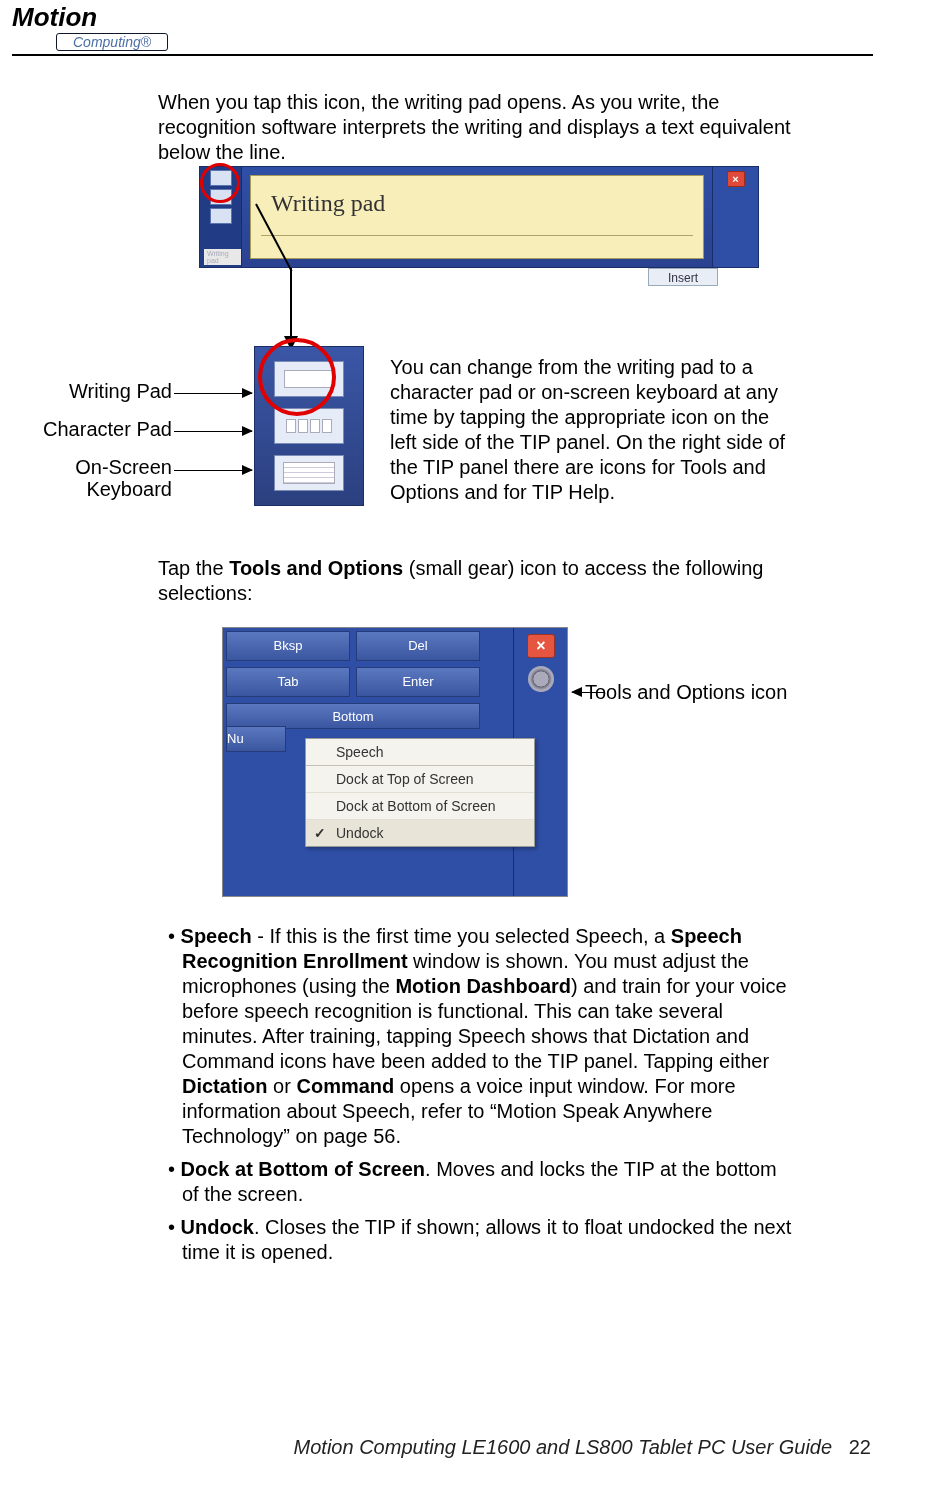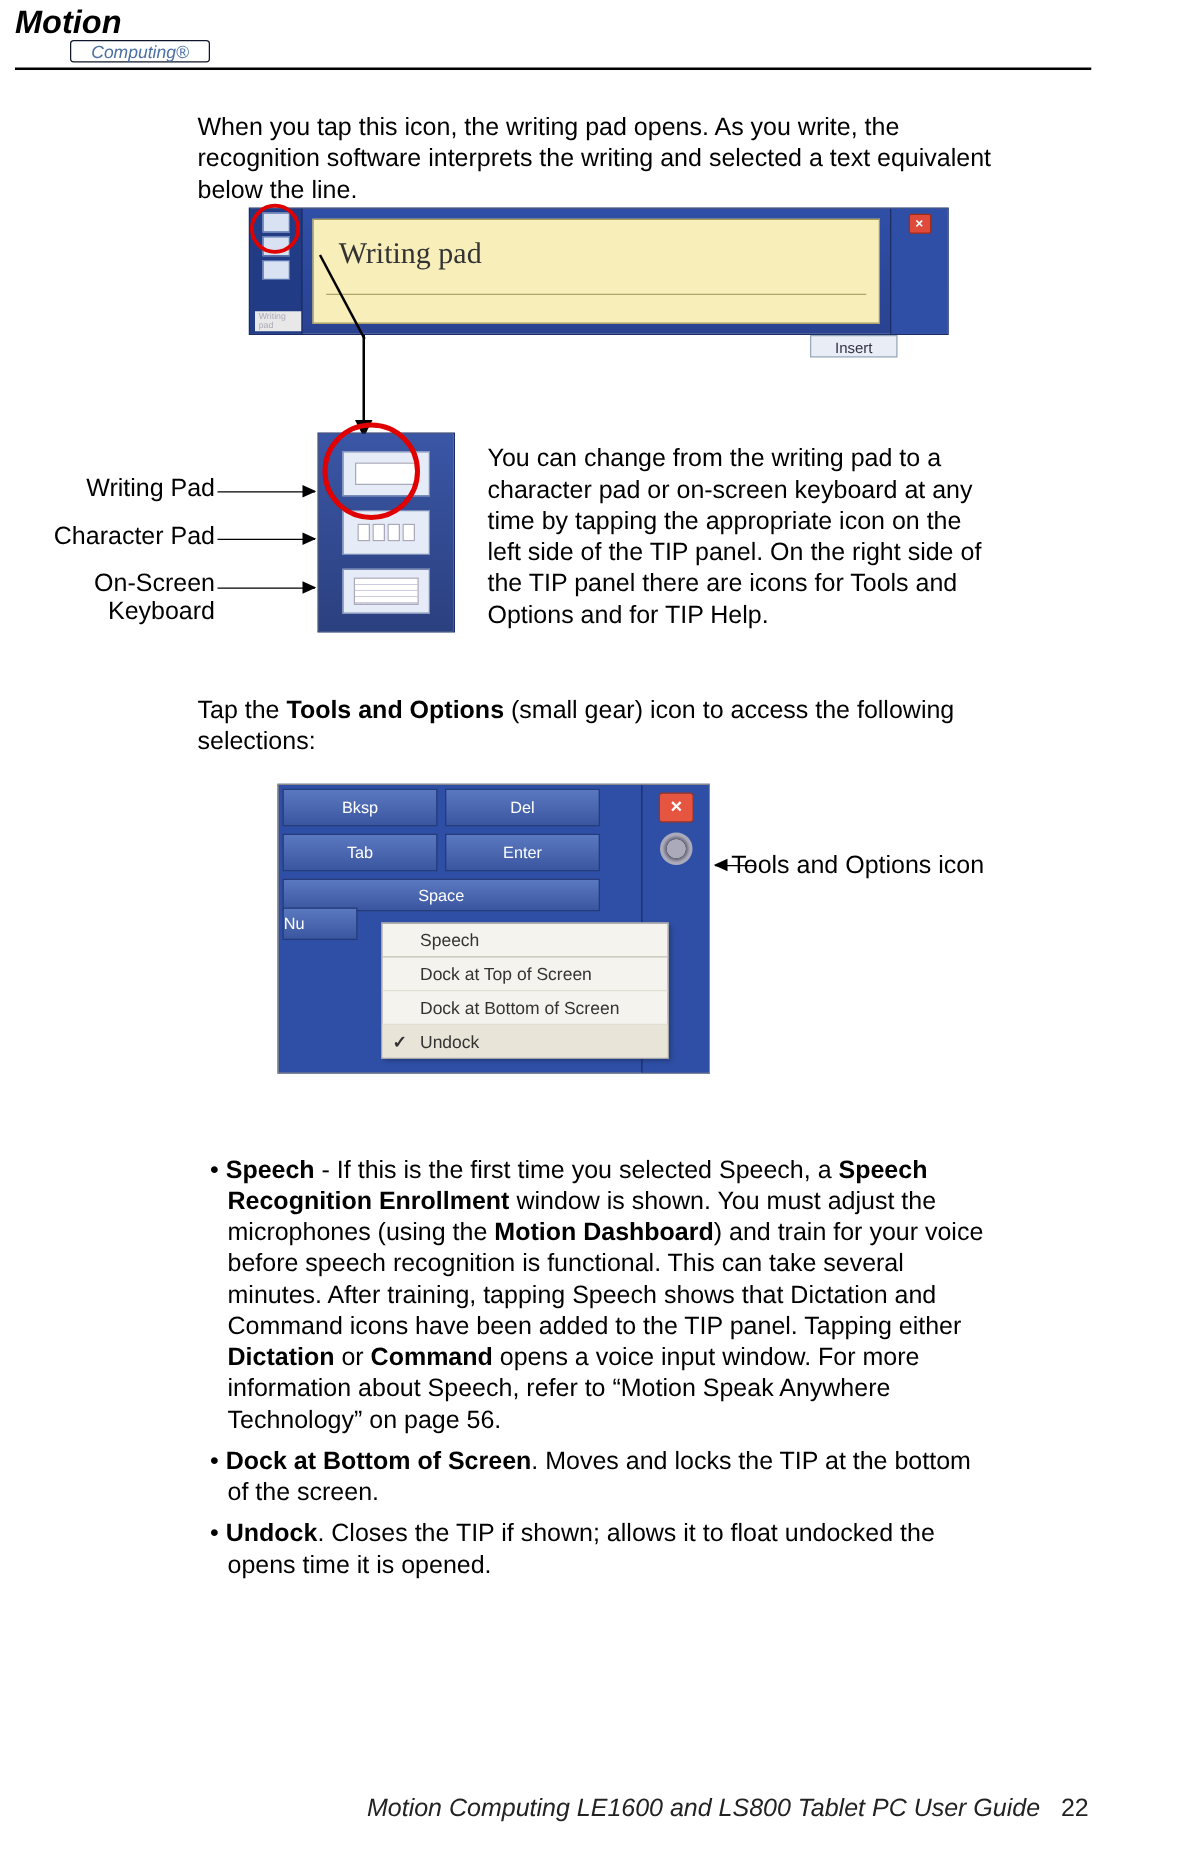--- a/index.html
+++ b/index.html
@@ -243,21 +243,21 @@
     font-size: 20px;
     line-height: 1.25;
   }
 
   
   .tools-fig {
     position: absolute;
     top: 627px;
     left: 222px;
     width: 346px;
-    height: 232px;
+    height: 270px;
     border: 1px solid #888;
     background: #2f4fa6;
   }
   .tools-top-row {
     display: flex;
     height: 36px;
   }
   .key-btn {
     flex: 1;
     margin: 3px;
@@ -402,21 +402,21 @@
 </style>
 </head>
 <body>
 
 <div class="logo-area">
   <div class="logo-text">Motion</div>
   <div class="logo-sub">Computing®</div>
 </div>
 <div class="header-rule"></div>
 
-<p class="intro-para">When you tap this icon, the writing pad opens. As you write, the recognition software interprets the writing and selected a text equivalent below the line.</p>
+<p class="intro-para">When you tap this icon, the writing pad opens. As you write, the recognition software interprets the writing and displays a text equivalent below the line.</p>
 
 <div class="tip-panel">
   <div class="tip-left-tabs">
     <div class="tab-icon"></div>
     <div class="tab-icon"></div>
     <div class="tab-icon"></div>
     <div class="tab-strip">Writing  pad</div>
   </div>
   <div class="writing-area">
     <span class="handwriting">Writing pad</span>
@@ -472,21 +472,21 @@
 <div class="tools-fig">
   <div style="width:260px">
     <div class="tools-top-row">
       <div class="key-btn">Bksp</div>
       <div class="key-btn">Del</div>
     </div>
     <div class="tools-top-row">
       <div class="key-btn">Tab</div>
       <div class="key-btn">Enter</div>
     </div>
-    <div class="space-row">Space</div>
+    <div class="space-row">Bottom</div>
   </div>
   <div class="nu-cell">Nu</div>
   <div class="tools-right-col">
     <div class="close-x2">×</div>
     <div style="height:30px"></div>
     <div class="gear-icon"></div>
   </div>
   <div class="dropdown-menu">
     <div class="menu-row menu-sep">Speech</div>
     <div class="menu-row">Dock at Top of Screen</div>
@@ -499,20 +499,20 @@
 <div class="tools-callout-text">Tools and Options icon</div>
 
 <ul class="bullets">
   <li>
     <b>Speech</b><span> - If this is the first time you selected Speech, a </span><b>Speech Recog­nition Enrollment</b><span> window is shown. You must adjust the microphones (using the </span><b>Motion Dashboard</b><span>) and train for your voice before speech recognition is functional. This can take several minutes. After training, tapping Speech shows that Dictation and Command icons have been added to the TIP panel. Tapping either </span><b>Dictation</b><span> or </span><b>Command</b><span> opens a voice input window. For more information about Speech, refer to “Motion Speak Anywhere Technology” on page 56.</span>
   </li>
   <li>
     <b>Dock at Bottom of Screen</b><span>. Moves and locks the TIP at the bottom of the screen.</span>
   </li>
   <li>
-    <b>Undock</b><span>. Closes the TIP if shown; allows it to float undocked the opens time it is opened.</span>
+    <b>Undock</b><span>. Closes the TIP if shown; allows it to float undocked the next time it is opened.</span>
   </li>
 </ul>
 
 <div class="footer">
   <span>Motion Computing LE1600 and LS800 Tablet PC User Guide</span>&nbsp;&nbsp;
   <span style="font-style:normal">22</span>
 </div>
 
 </body></html>

